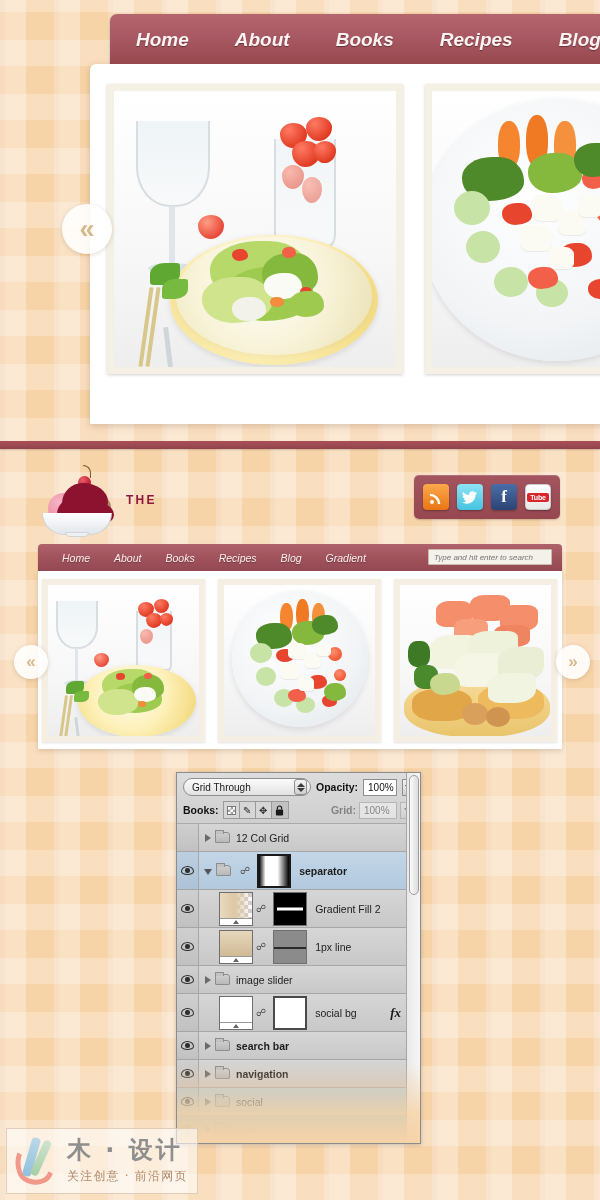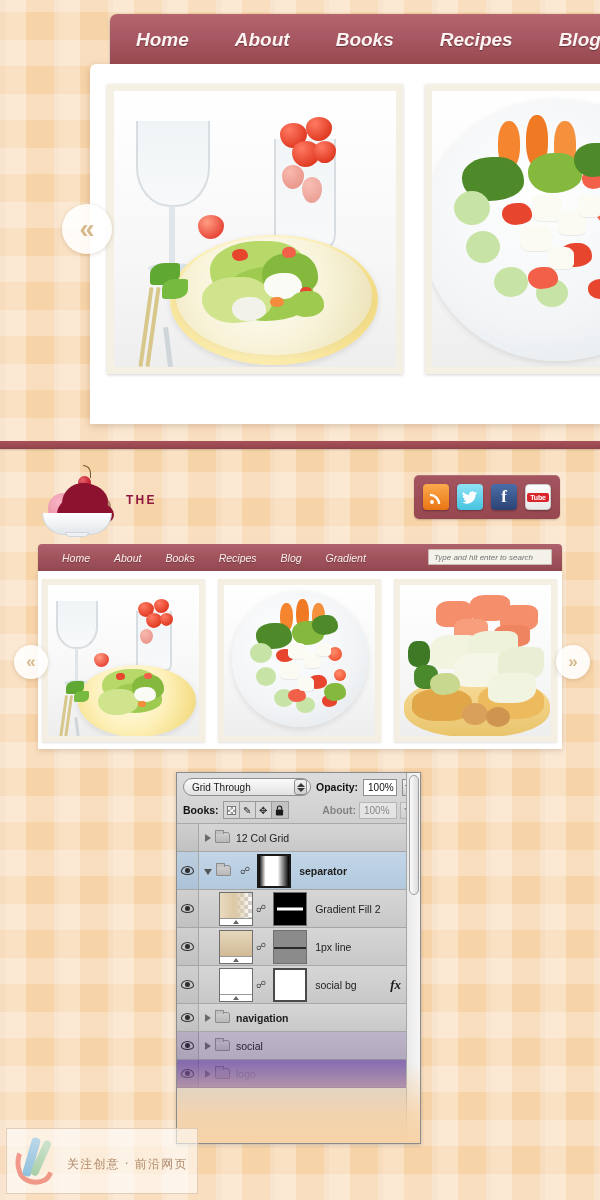--- a/index.html
+++ b/index.html
@@ -260,21 +260,21 @@
     background-image:
       linear-gradient(45deg, #9a9a9a 25%, transparent 25%, transparent 75%, #9a9a9a 75%),
       linear-gradient(45deg, #9a9a9a 25%, #fff 25%, #fff 75%, #9a9a9a 75%);
     background-size: 5px 5px; background-position: 0 0, 2.5px 2.5px;
     border: 1px solid #7a7a7a;
   }
   .fill-grp { margin-left: auto; display: flex; align-items: center; gap: 3px; opacity: 0.42; }
   .fill-label { font-size: 10.5px; color: #111; font-weight: bold; }
 
   
-  .layers { position: relative; background: #4c1d95; }
+  .layers { position: relative; background: #0ea5e9; }
   .layer-row {
     display: flex; align-items: center; height: 28px;
     border-bottom: 1px solid #a6a6a6;
     background: linear-gradient(180deg, #d6d6d6, #c8c8c8);
     position: relative;
   }
   .layer-row.tall { height: 38px; }
   .layer-row.selected { background: linear-gradient(180deg, #c3d6e8, #b2c9de); }
   .eye-cell {
     width: 22px; height: 100%; display: flex; align-items: center; justify-content: center;
@@ -682,21 +682,21 @@
         <span class="lock-btn">✎</span>
         <span class="lock-btn">✥</span>
         <span class="lock-btn">
           <svg width="9" height="11" viewBox="0 0 10 12" aria-hidden="true">
             <rect x="1" y="5" width="8" height="6.5" rx="1" fill="#1a1a1a"></rect>
             <path d="M2.6 5V3.4a2.4 2.4 0 0 1 4.8 0V5" fill="none" stroke="#1a1a1a" stroke-width="1.3"></path>
           </svg>
         </span>
       </span>
       <span class="fill-grp">
-        <span class="fill-label">About:</span>
+        <span class="fill-label">Grid:</span>
         <span class="num-field">100%</span>
         <span class="arrow-btn">
             <i></i>
           </span>
       </span>
     </div>
   </div>
 
   <div class="layers">
 
@@ -751,49 +751,71 @@
       <span class="thumb-sq big tan-grad">
           <span class="bottom-strip"></span>
         </span>
       <span class="link-ico">☍</span>
       <span class="thumb-sq big gray-thumb">
           <span class="dark-line"></span>
         </span>
       <span class="layer-name" style="margin-left:8px;">1px line</span>
     </div>
 
+    <div class="layer-row">
+      <span class="eye-cell">
+        <span class="eye">
+            <span class="outer"></span>
+            <span class="pupil"></span>
+          </span>
+      </span>
+      <span class="tri"></span>
+      <span class="folder"></span>
+      <span class="layer-name">image slider</span>
+    </div>
 
     <div class="layer-row tall">
       <span class="eye-cell">
         <span class="eye">
             <span class="outer"></span>
             <span class="pupil"></span>
           </span>
       </span>
       <span class="tri spacer"></span>
       <span class="thumb-sq big white-thumb">
           <span class="bottom-strip"></span>
         </span>
       <span class="link-ico">☍</span>
       <span class="thumb-sq big white-mask"></span>
       <span class="layer-name" style="margin-left:8px;">social bg</span>
       <span class="fx">fx</span>
       <span class="fx-tri"></span>
     </div>
 
-
     <div class="layer-row">
       <span class="eye-cell">
         <span class="eye">
             <span class="outer"></span>
             <span class="pupil"></span>
           </span>
       </span>
       <span class="tri"></span>
       <span class="folder"></span>
+      <span class="layer-name bold">search bar</span>
+    </div>
+
+    <div class="layer-row">
+      <span class="eye-cell">
+        <span class="eye">
+            <span class="outer"></span>
+            <span class="pupil"></span>
+          </span>
+      </span>
+      <span class="tri"></span>
+      <span class="folder"></span>
       <span class="layer-name bold">navigation</span>
     </div>
 
     <div class="layer-row" style="opacity:.82;">
       <span class="eye-cell">
         <span class="eye">
             <span class="outer"></span>
             <span class="pupil"></span>
           </span>
       </span>
@@ -823,15 +845,16 @@
   <div class="fade-out"></div>
 </div>
 
 <div class="watermark">
   <div class="wm-mark">
     <div class="wm-swirl"></div>
     <div class="wm-brush1"></div>
     <div class="wm-brush2"></div>
   </div>
   <div class="wm-text">
+    <div class="wm-title">木 · 设计</div>
     <div class="wm-sub">关注创意 · 前沿网页</div>
   </div>
 </div>
 
 </body></html>

